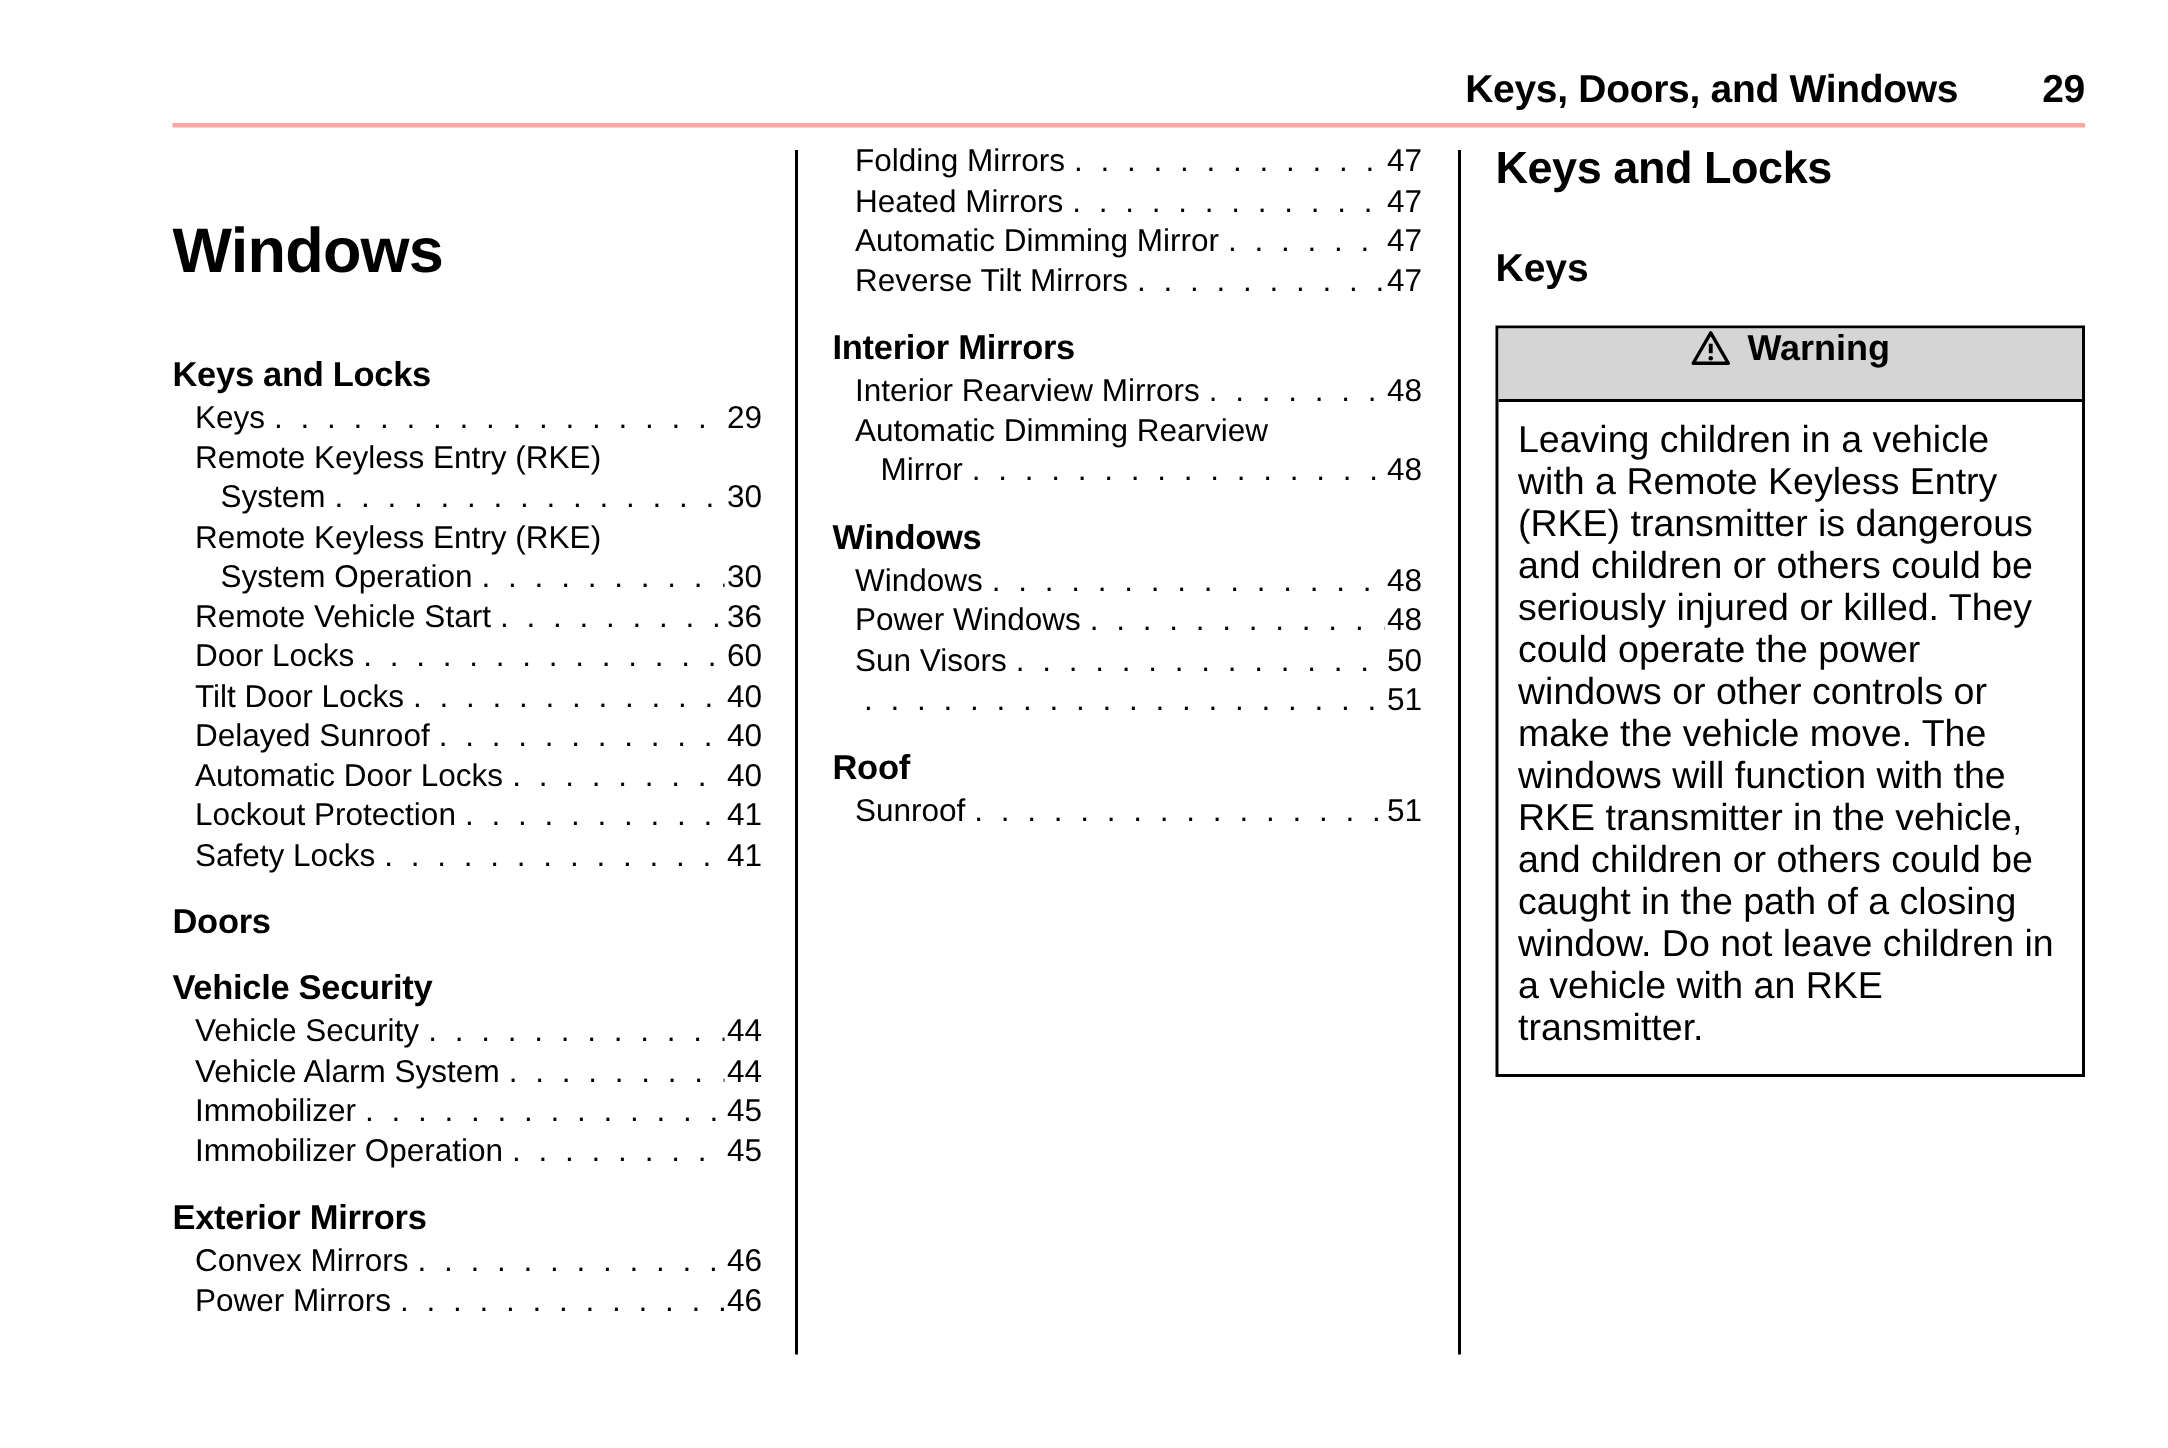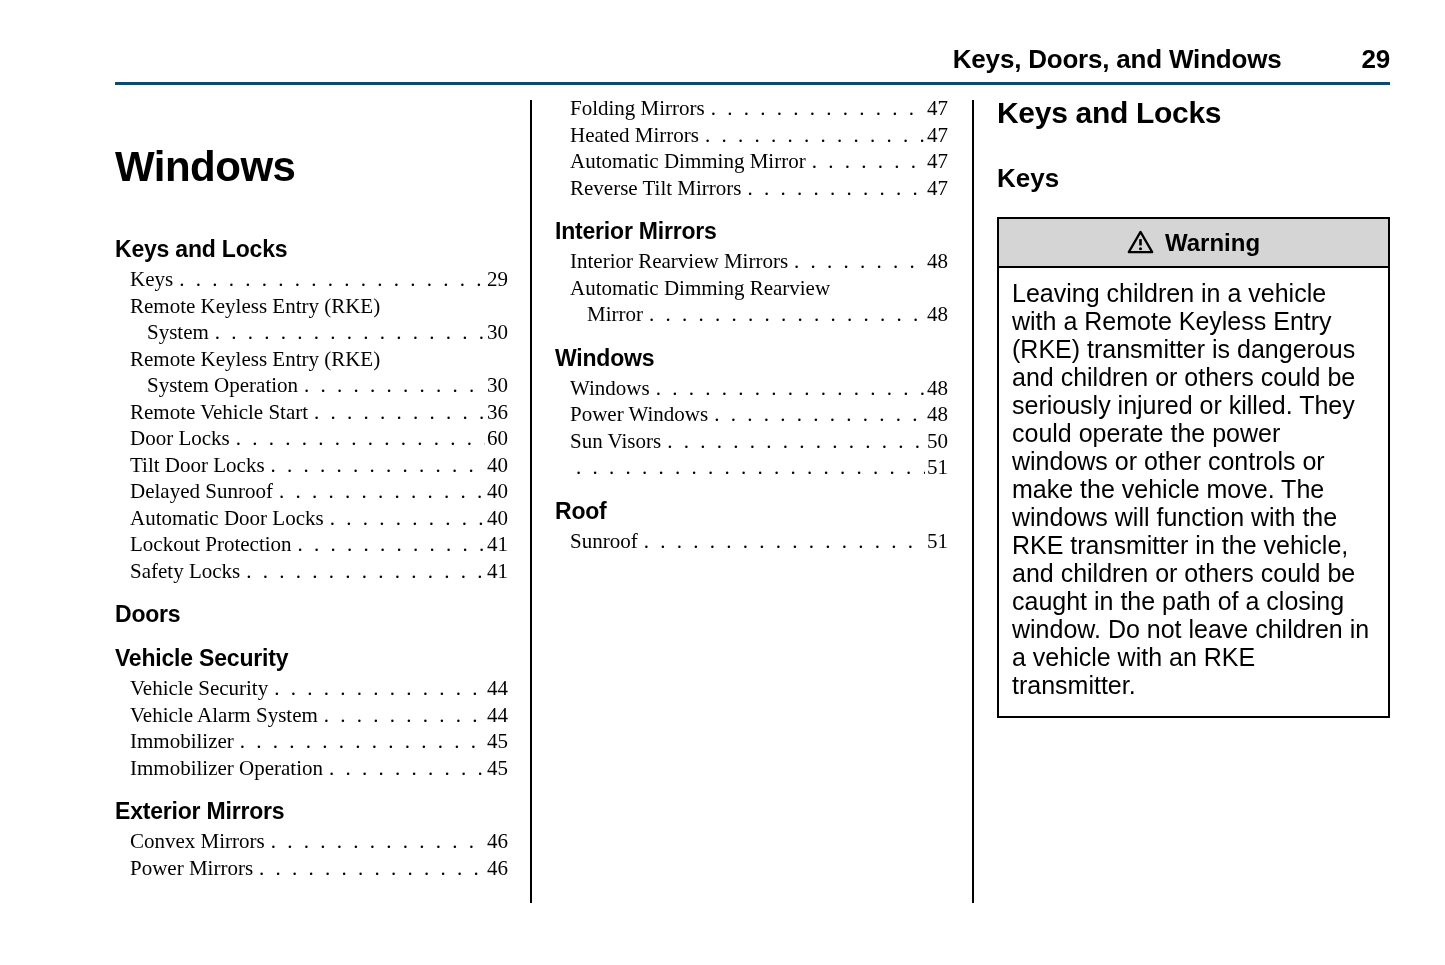--- a/index.html
+++ b/index.html
@@ -7,23 +7,23 @@
     width:1445px; height:965px;
     background:#ffffff; color:#000;
     font-family:"Liberation Sans", sans-serif;
     position:relative; overflow:hidden;
   }
 
   
   .page-header {
     position:absolute; top:0; left:115px; right:55px;
     display:flex; justify-content:flex-end; align-items:baseline;
-    gap:80px;
+    gap:56px;
     padding-top:44px; padding-bottom:7px;
-    border-bottom:3px solid #0c4a6e;
+    border-bottom:3px solid #fca5a5;
     font-weight:bold; font-size:26px; letter-spacing:-0.2px;
   }
 
   
   .columns { position:absolute; top:95px; left:115px; display:flex; }
   .col { width:393px; }
   .col-2 { margin-left:47px; }
   .col-3 { margin-left:49px; }
 
   .divider {
@@ -36,21 +36,21 @@
   
   .chapter-title {
     font-size:42px; font-weight:bold; line-height:48px;
     margin:0 0 44px 0; letter-spacing:-0.5px;
   }
   .toc-heading {
     font-weight:bold; font-size:23px; line-height:28px;
     margin:16px 0 3px 0; letter-spacing:-0.2px;
   }
   .toc-entry { font-size:21px; line-height:26.5px; padding-left:15px; }
-  .toc-line { display:flex; align-items:baseline;font-family:Liberation Serif, serif; }
+  .toc-line { display:flex; align-items:baseline; }
   .toc-line-cont { padding-left:17px; }
   .toc-label { white-space:nowrap; }
   .toc-leader {
     flex:1 1 auto; min-width:0; overflow:hidden;
     white-space:nowrap; margin:0 2px 0 6px;
   }
   .toc-leader::after {
     content:". . . . . . . . . . . . . . . . . . . . . . . . . . . . . . . . . . . . . . . . . . . . .";
     letter-spacing:3px;
   }
@@ -60,21 +60,21 @@
   .content-chapter-heading {
     font-size:30px; font-weight:bold; margin:0; line-height:36px;
     letter-spacing:-0.3px;
   }
   .content-section-heading {
     font-size:26px; font-weight:bold; margin:32px 0 0 0; line-height:30px;
   }
   .warning-box { margin-top:24px; border:2px solid #000; }
   .warning-header {
     background:#d5d5d5; border-bottom:2px solid #000;
-    display:flex; justify-content:center; align-items:center; gap:11px;
+    display:flex; justify-content:center; align-items:flex-start; gap:11px;
     font-weight:bold; font-size:24px; height:47px;
   }
   .warning-icon { display:inline-flex; }
   .warning-body {
     margin:0; padding:11px 13px 17px 13px;
     font-size:25px; line-height:28px;
   }
 </style>
 </head>
 <body>

